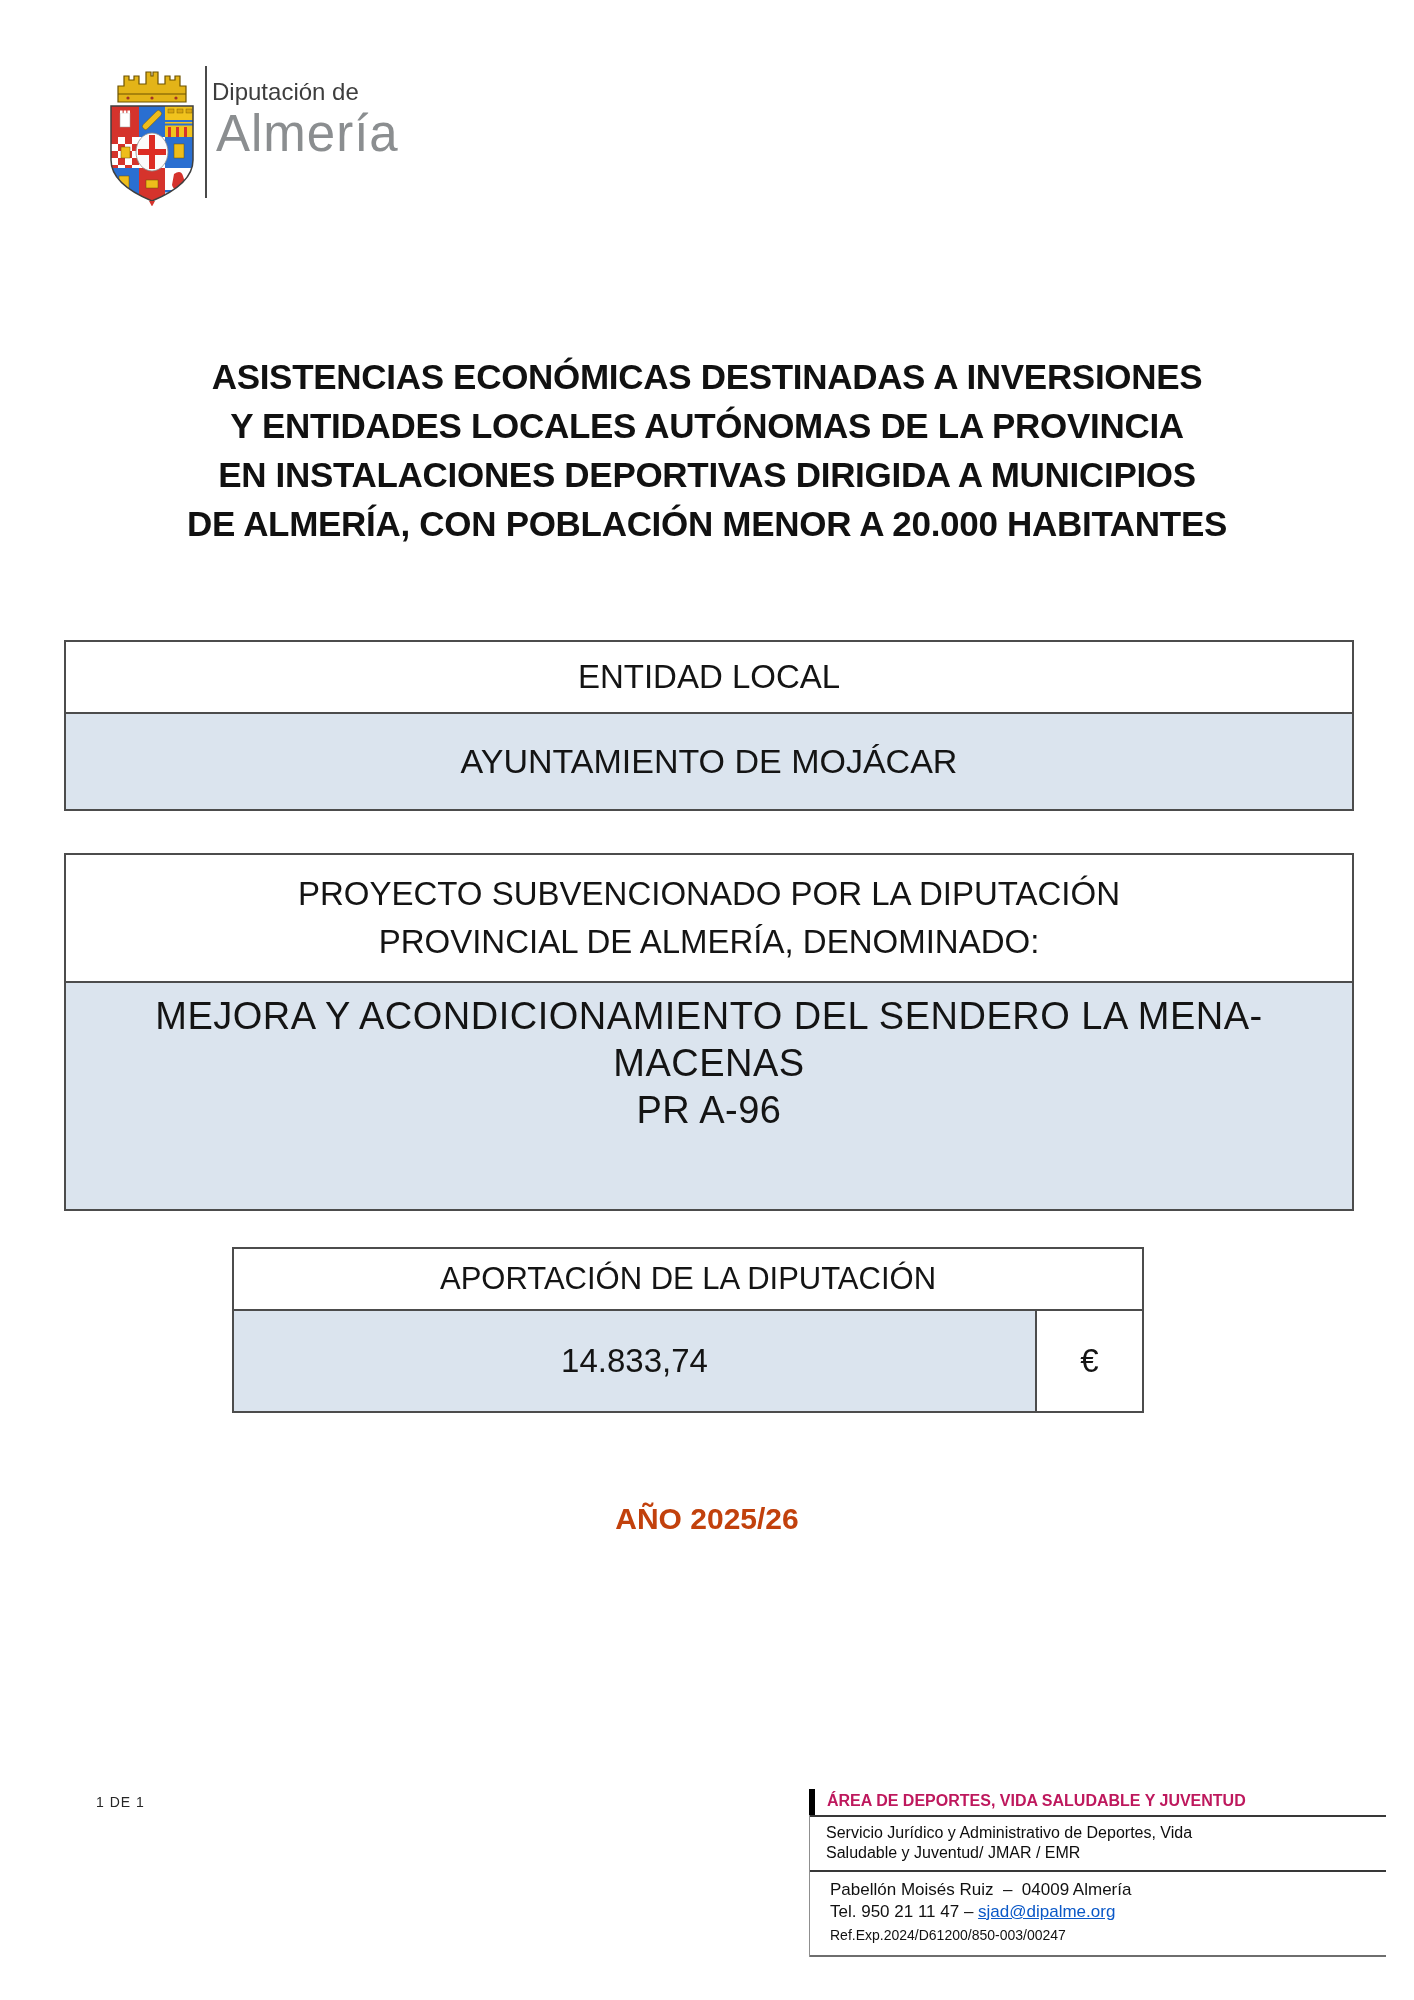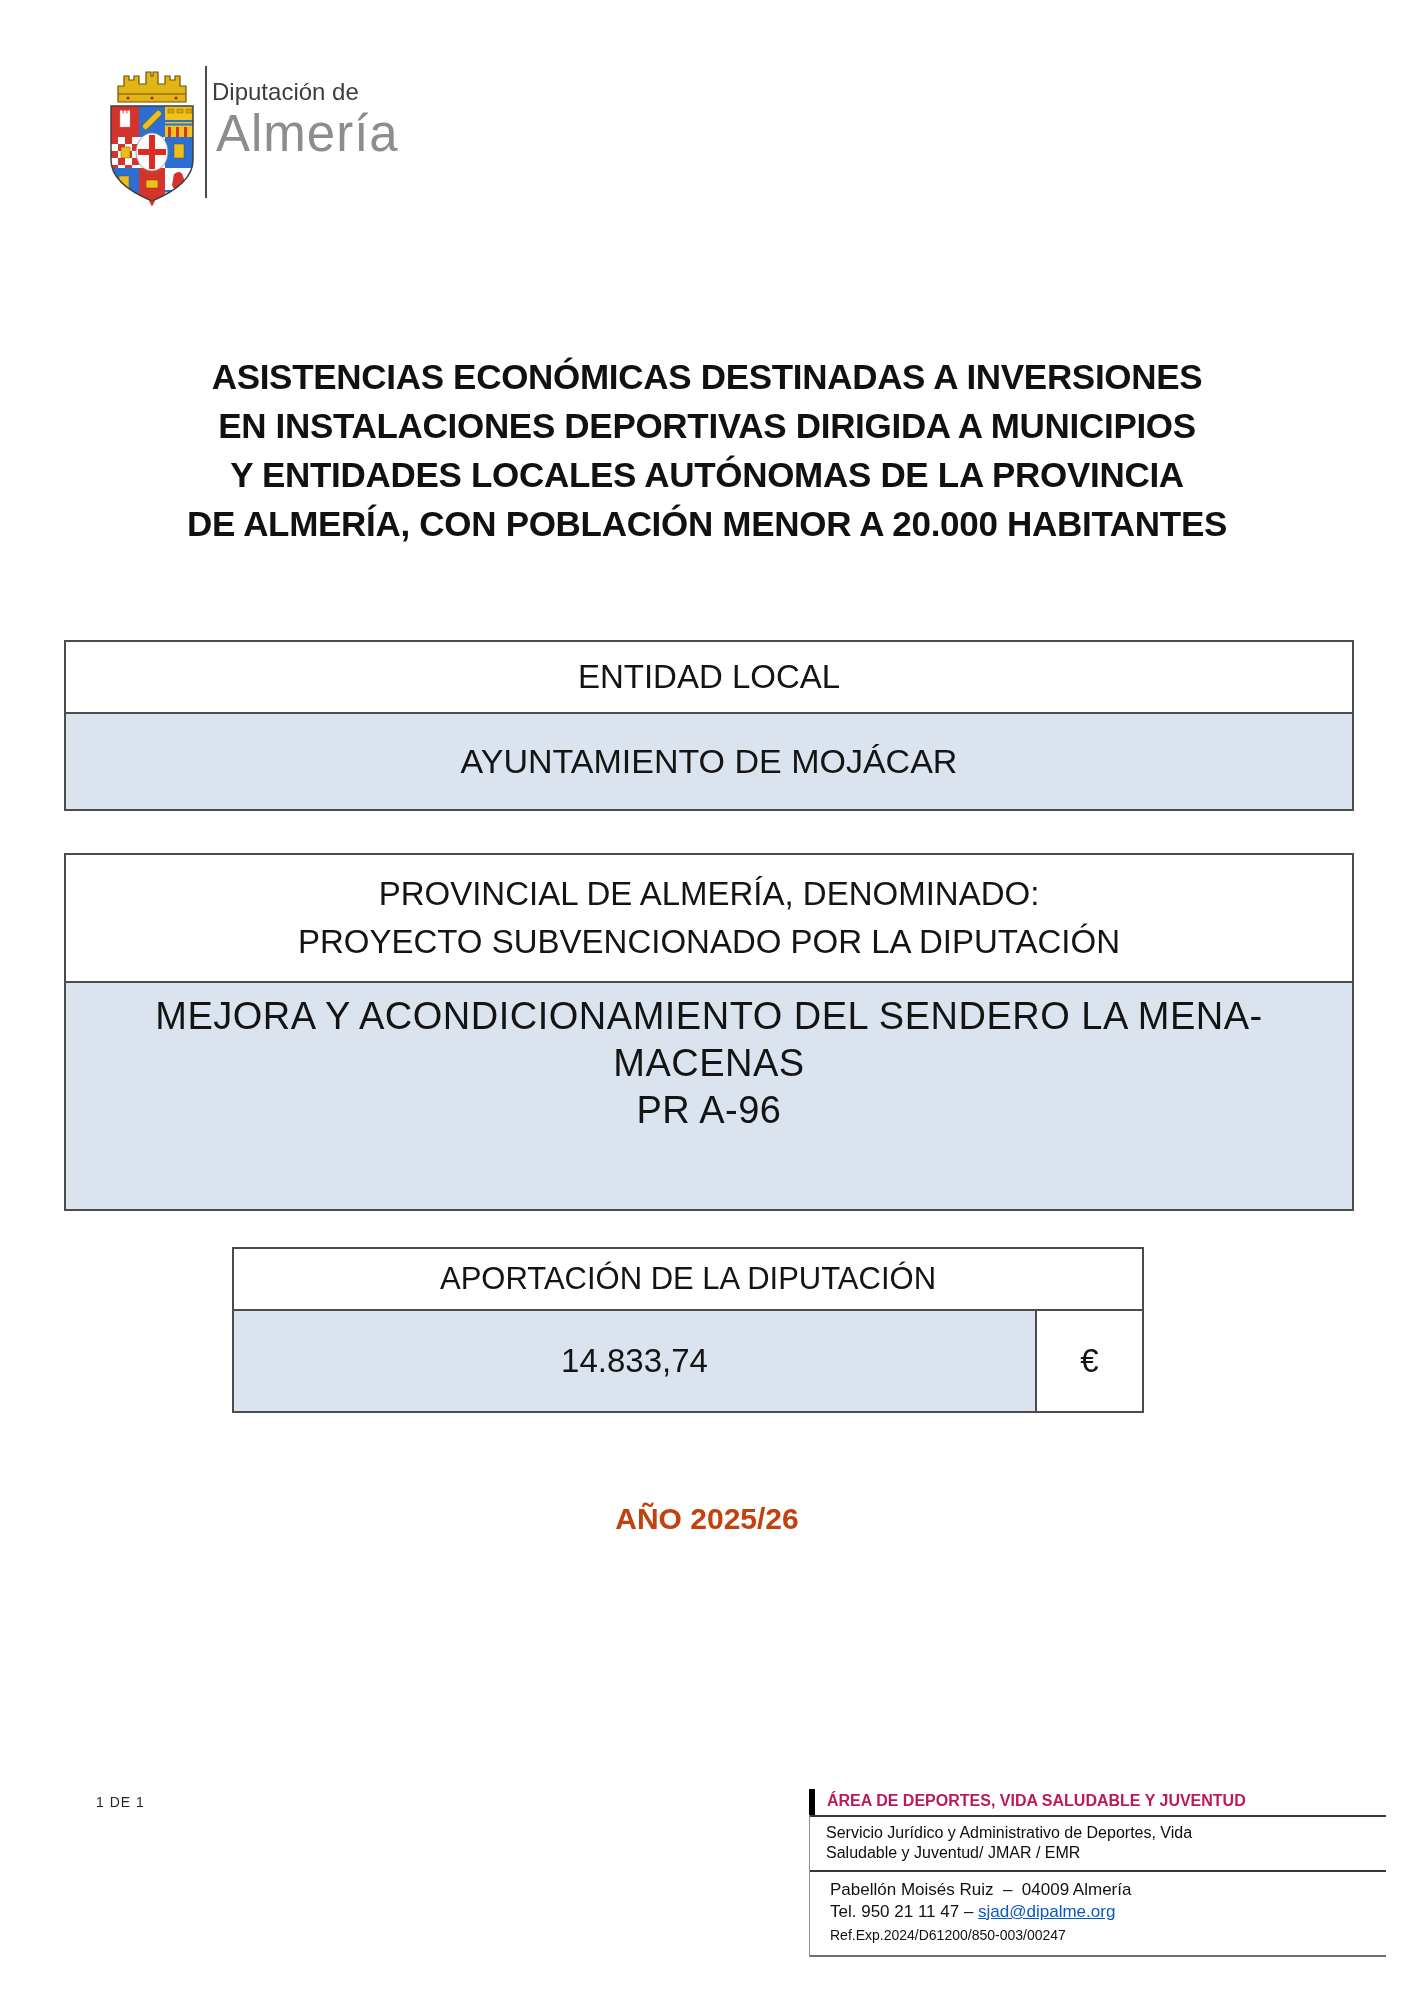--- a/index.html
+++ b/index.html
@@ -123,34 +123,34 @@
   </g>
   <path d="M3,42 H85 V96 Q85,120 44,137 Q3,120 3,96 Z" fill="none" stroke="#3f3f3f" stroke-width="1.5"></path>
   <path d="M41,137 h6 l-3,5.5 z" fill="#d5332c"></path>
 </svg>
 <div id="logo-divider" class="abs"></div>
 <div id="org-line1" class="abs">Diputación de</div>
 <div id="org-line2" class="abs">Almería</div>
 
 <div id="doc-title" class="abs">
   <div>ASISTENCIAS ECONÓMICAS DESTINADAS A INVERSIONES</div>
+  <div>Y ENTIDADES LOCALES AUTÓNOMAS DE LA PROVINCIA</div>
   <div>EN INSTALACIONES DEPORTIVAS DIRIGIDA A MUNICIPIOS</div>
-  <div>Y ENTIDADES LOCALES AUTÓNOMAS DE LA PROVINCIA</div>
   <div>DE ALMERÍA, CON POBLACIÓN MENOR A 20.000 HABITANTES</div>
 </div>
 
 <div id="entity-table" class="abs box">
   <div id="entity-header" class="row-head">ENTIDAD LOCAL</div>
   <div id="entity-value" class="row-val">AYUNTAMIENTO DE MOJÁCAR</div>
 </div>
 
 <div id="project-table" class="abs box">
   <div id="project-header">
+    <div>PROYECTO SUBVENCIONADO POR LA DIPUTACIÓN</div>
     <div>PROVINCIAL DE ALMERÍA, DENOMINADO:</div>
-    <div>PROYECTO SUBVENCIONADO POR LA DIPUTACIÓN</div>
   </div>
   <div id="project-value">
     <div>MEJORA Y ACONDICIONAMIENTO DEL SENDERO LA MENA-MACENAS</div>
     <div>PR A-96</div>
   </div>
 </div>
 
 <div id="contrib-table" class="abs box">
   <div id="contrib-header" class="row-head">APORTACIÓN DE LA DIPUTACIÓN</div>
   <div id="contrib-row">

